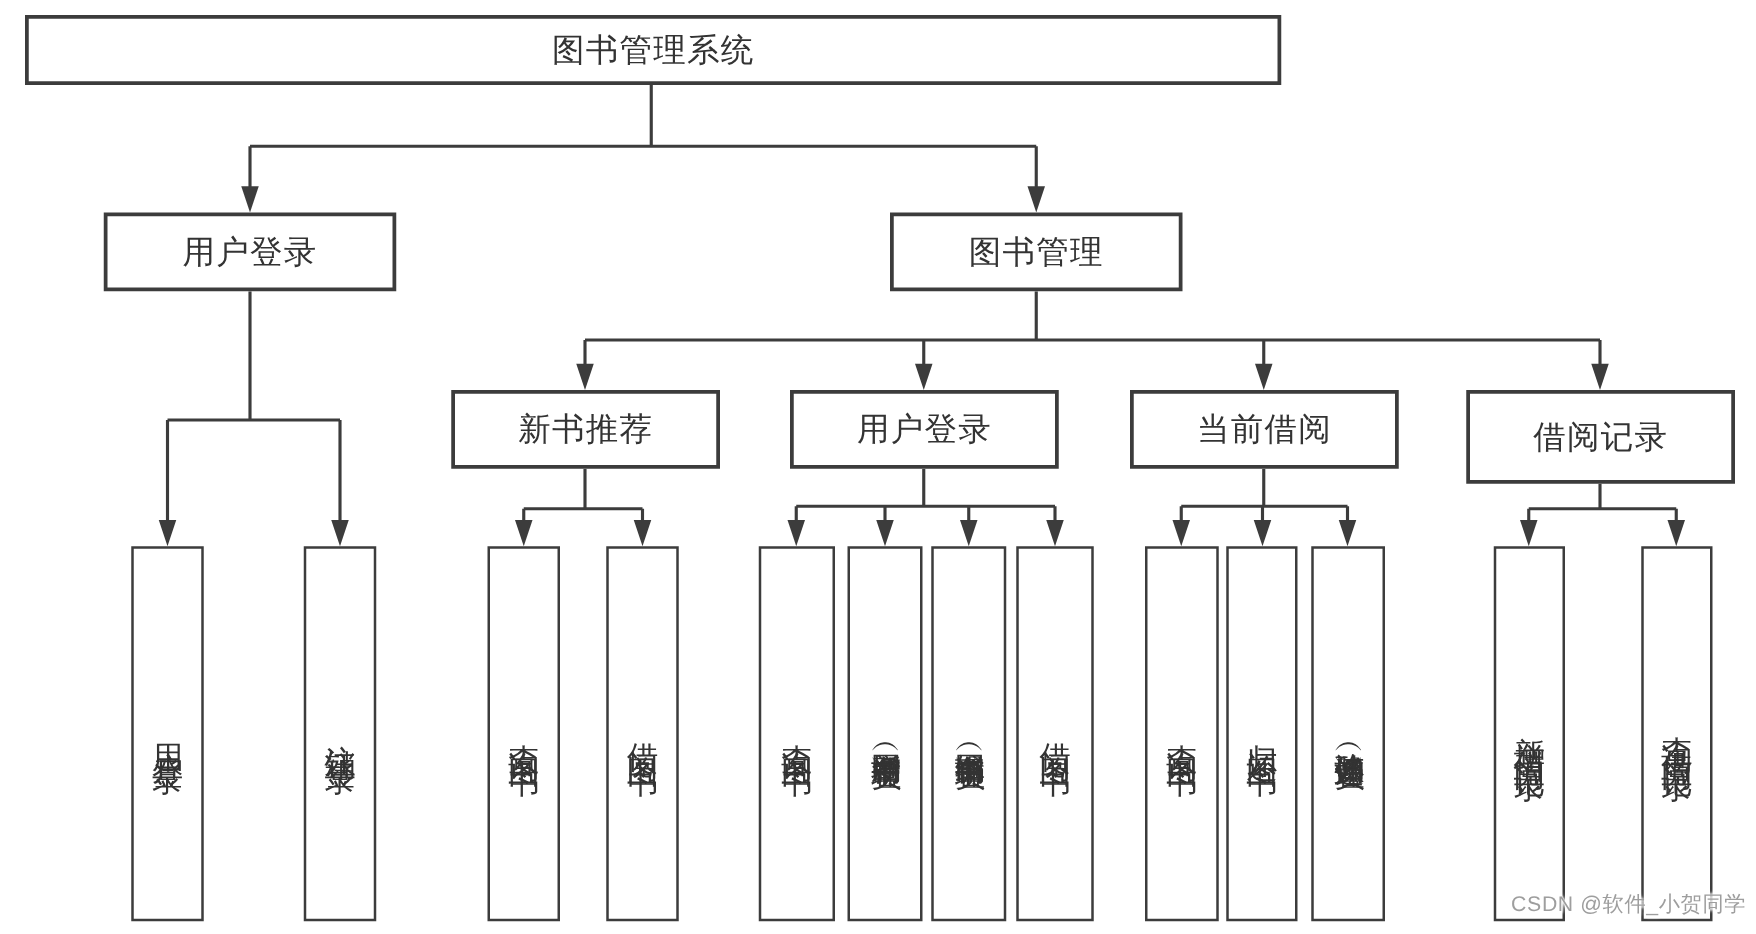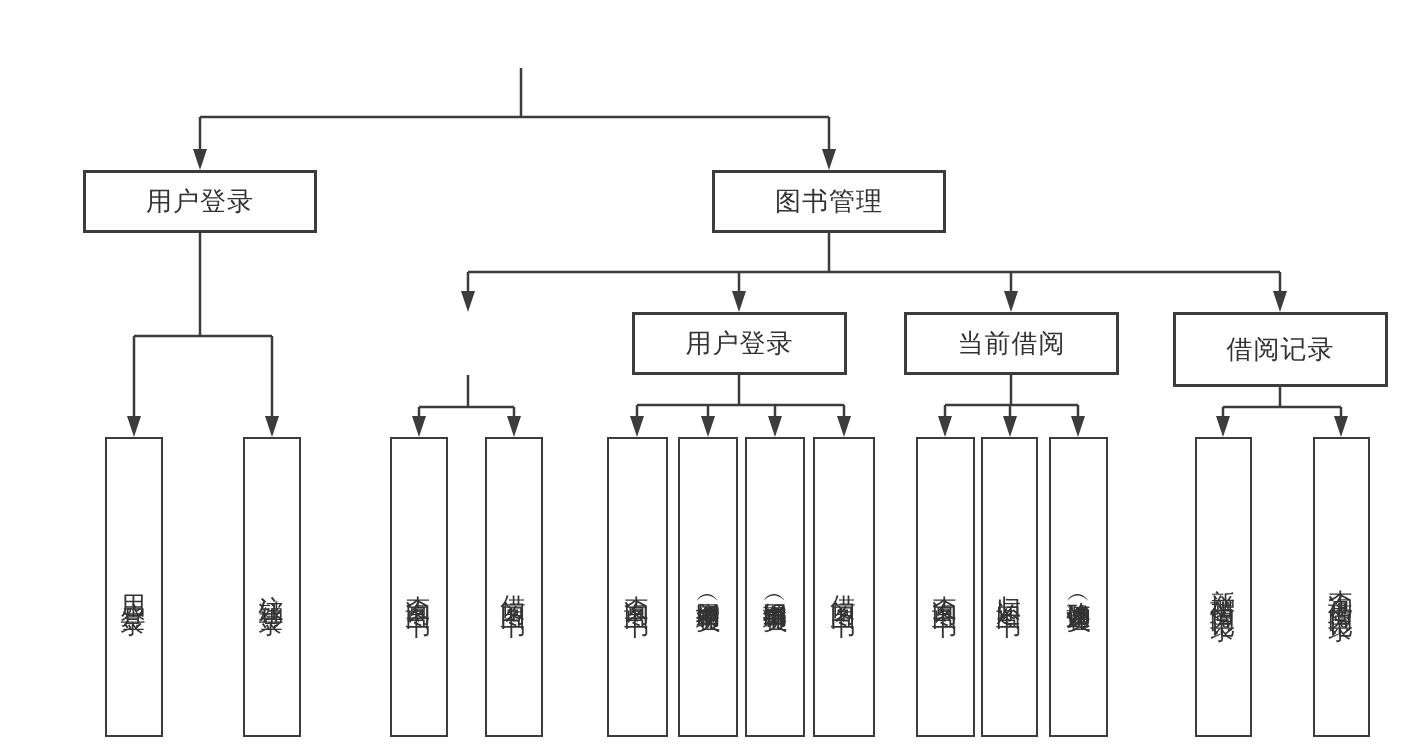--- a/index.html
+++ b/index.html
@@ -83,28 +83,34 @@
       <polygon points="768,416 782,416 775,437"></polygon>
       <polygon points="837,416 851,416 844,437"></polygon>
       <polygon points="938,416 952,416 945,437"></polygon>
       <polygon points="1003,416 1017,416 1010,437"></polygon>
       <polygon points="1071,416 1085,416 1078,437"></polygon>
       <polygon points="1216,416 1230,416 1223,437"></polygon>
       <polygon points="1334,416 1348,416 1341,437"></polygon>
     </g>
   </svg>
 
+  <div class="hbox" style="left:20px;top:12px;width:1005px;height:56px;">
+    <span>图书管理系统</span>
+  </div>
 
   <div class="hbox" style="left:83px;top:170px;width:234px;height:63px;">
     <span>用户登录</span>
   </div>
   <div class="hbox" style="left:712px;top:170px;width:234px;height:63px;">
     <span>图书管理</span>
   </div>
 
+  <div class="hbox" style="left:361px;top:312px;width:215px;height:63px;">
+    <span>新书推荐</span>
+  </div>
   <div class="hbox" style="left:632px;top:312px;width:215px;height:63px;">
     <span>用户登录</span>
   </div>
   <div class="hbox" style="left:904px;top:312px;width:215px;height:63px;">
     <span>当前借阅</span>
   </div>
   <div class="hbox" style="left:1173px;top:312px;width:215px;height:75px;">
     <span>借阅记录</span>
   </div>
 
@@ -145,14 +151,15 @@
     <span>确认归还（管理员）</span>
   </div>
 
   <div class="vbox" style="left:1195px;width:57px;">
     <span>新增借阅记录</span>
   </div>
   <div class="vbox" style="left:1313px;width:57px;">
     <span>查询借阅记录</span>
   </div>
 
+  <div id="watermark">CSDN @软件_小贺同学</div>
 
 </div>
 
 </body></html>

